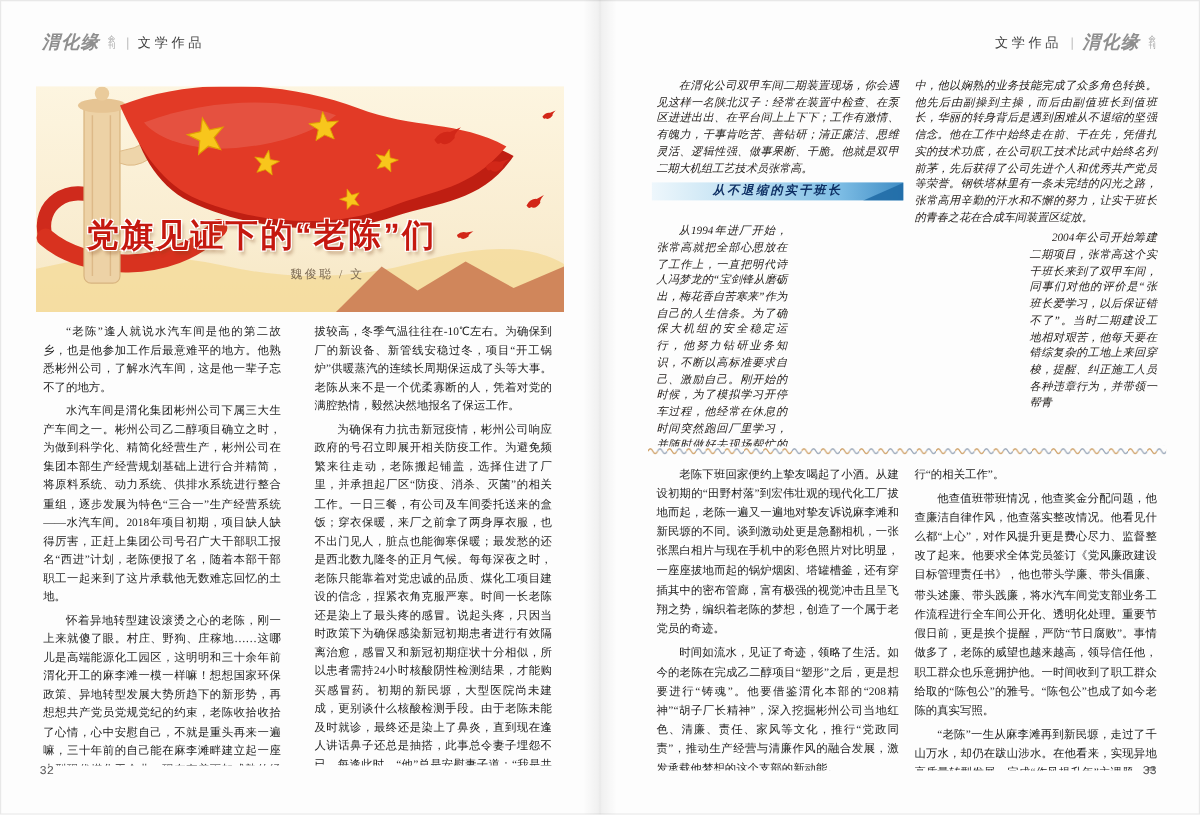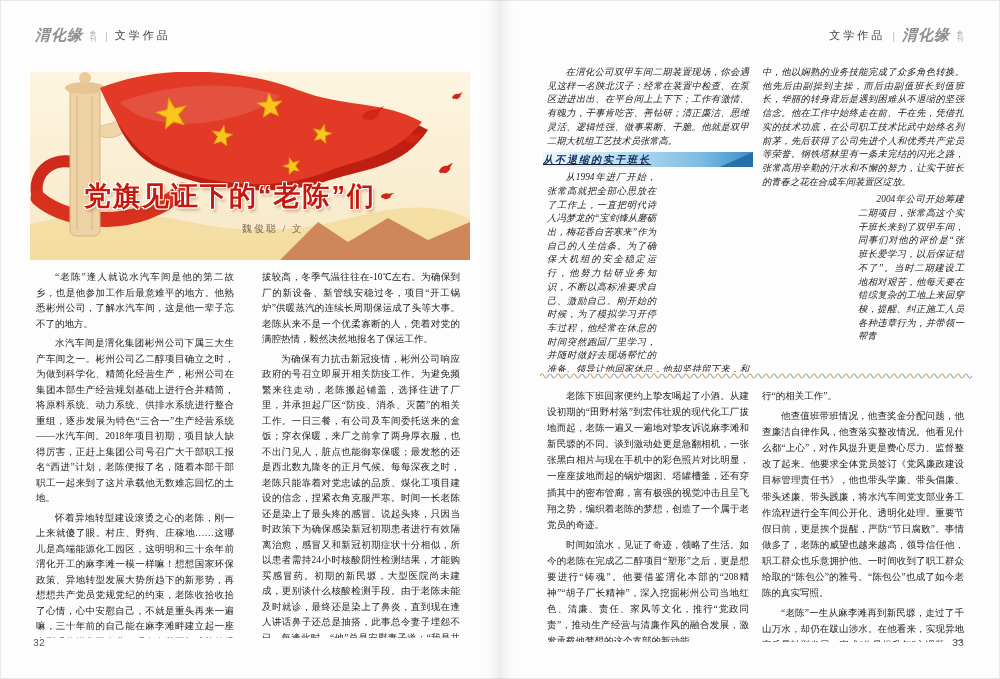--- a/index.html
+++ b/index.html
@@ -15,33 +15,33 @@
            font-size:15px;color:#8f8f8f;letter-spacing:1px;}
   .runhead .logosub{font-size:6px;color:#9a9a9a;line-height:6px;width:8px;word-break:break-all;}
   .runhead .divline{color:#c0c0c0;font-size:11px;}
   .runhead .sect{font-size:11px;color:#3f3f3f;letter-spacing:3px;}
   
   .banner{position:absolute;left:30px;top:72px;width:440px;height:188px;overflow:hidden;
           background:linear-gradient(180deg,#fdf5e0 0%,#f9eccf 70%,#f6e7c4 100%);}
   .banner svg{position:absolute;left:0;top:0;}
   .banner-title{position:absolute;left:42px;top:106px;font-size:27px;font-weight:bold;
           color:#c5180f;letter-spacing:2px;font-family:"Liberation Sans",sans-serif;white-space:nowrap;
-          text-shadow:-1px -1px 0 #fff,1px -1px 0 #fff,-1px 1px 0 #fff,1px 1px 0 #fff,2px 3px 3px rgba(120,60,20,.35);padding-left:12px;}
+          text-shadow:-1px -1px 0 #fff,1px -1px 0 #fff,-1px 1px 0 #fff,1px 1px 0 #fff,2px 3px 3px rgba(120,60,20,.35);}
   .banner-author{position:absolute;left:212px;top:150px;font-size:10px;color:#7c6a53;letter-spacing:2px;}
   
   .col{position:absolute;text-align:justify;color:#1d1d1d;overflow:hidden;}
   .col p{margin:4px;text-indent:2em;}
   .col p.cont{text-indent:0;}
   .lp{font-size:9.5px;line-height:15.5px;}
   .bt{font-size:9.5px;line-height:16.1px;}
   .tp{font-size:9.3px;line-height:13.7px;font-style:italic;color:#26221f;}
   .pageno{position:absolute;font-family:Liberation Mono, monospace;font-size:10px;color:#555;}
   
-  .sec-bar{position:relative;height:15px;margin:3px 0 4px 0;display:flex;align-items:center;justify-content:flex-start;
-           background:linear-gradient(90deg,#eef7fc 0%,#bfe0f2 35%,#7cbce4 75%,#3e8cc4 100%);text-decoration:underline;}
+  .sec-bar{position:relative;height:15px;margin:3px 0 20px 0;display:flex;align-items:center;justify-content:center;
+           background:linear-gradient(90deg,#eef7fc 0%,#bfe0f2 35%,#7cbce4 75%,#3e8cc4 100%);}
   .sec-bar::after{content:"";position:absolute;right:0;top:0;width:34px;height:15px;
            background:#1f6aa5;clip-path:polygon(100% 0,100% 100%,0 100%);opacity:.85;}
   .sec-bar span{font-size:10px;font-weight:bold;font-style:italic;color:#0e2f63;letter-spacing:2px;z-index:1;}
   
   .cut-r{float:right;width:97px;height:122px;margin-top:66px;}
   .cut-l{float:left;width:100px;height:128px;margin-top:13px;}
   
   .inset{position:absolute;left:612px;top:224px;width:318px;height:138px;}
   .inset svg{position:absolute;left:0;top:0;}
   .inset .t1,.inset .t2{position:absolute;font-family:"Liberation Sans",sans-serif;font-weight:bold;

